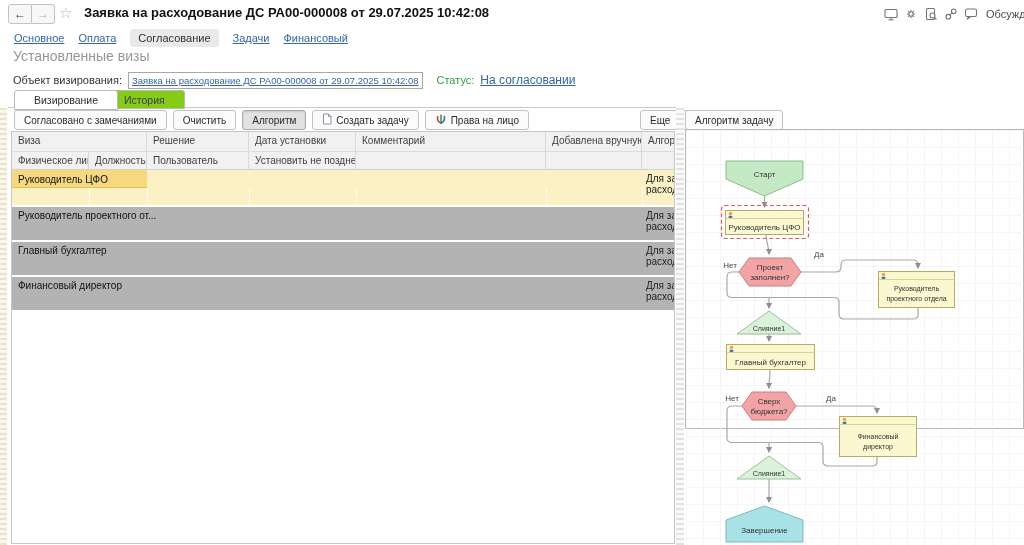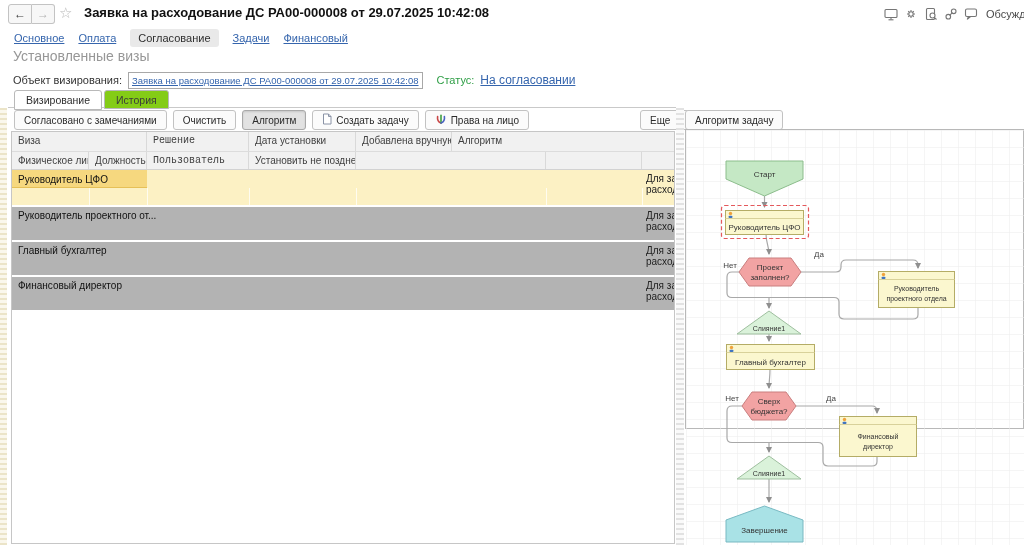--- a/index.html
+++ b/index.html
@@ -34,21 +34,21 @@
   #obj-label{color:#333;}
   #obj-field{margin-left:6px;border:1px solid #a8a8a8;background:#fff;padding:1px 3px;height:13px;display:flex;align-items:center;}
   #obj-field a{font-size:9.5px;}
   a.lnk{color:#3565ad;text-decoration:underline;white-space:nowrap;cursor:pointer;}
   #status-label{color:#2e9e45;margin-left:14px;}
   #status-val{margin-left:6px;font-size:12px;}
 
   
   #tabline{position:absolute;left:8px;top:107px;width:668px;border-bottom:1px solid #c9c9c9;}
   .ptab{position:absolute;top:90px;height:17px;font-size:10.5px;color:#2f2f2f;
-    display:flex;align-items:center;padding:0 11px;border:1px solid #b9b9b9;border-radius:3px 3px 0 0;cursor:pointer;}
+    display:flex;align-items:center;padding:0 19px;border:1px solid #b9b9b9;border-radius:3px 3px 0 0;cursor:pointer;}
   #ptab-vis{left:14px;background:#fff;z-index:2;height:18px;}
   #ptab-hist{left:104px;background:#84cc16;color:#3b3b3b;}
 
   
   #toolbar{position:absolute;left:14px;top:110px;display:flex;gap:6px;align-items:center;}
   .tbtn{height:18px;display:flex;align-items:center;gap:4px;padding:0 9px;font-size:10px;color:#2b2b2b;
     background:#fbfbfb;border:1px solid #c2c2c2;border-radius:3px;cursor:pointer;white-space:nowrap;}
   .tbtn.pressed{background:#e2e2e2;border-color:#a9a9a9;box-shadow:inset 0 1px 2px rgba(0,0,0,.12);}
   #more-btn{position:absolute;left:640px;top:110px;}
   .caret{font-size:8px;color:#555;margin-left:2px;}
@@ -60,21 +60,21 @@
   #vstrip{position:absolute;left:676px;top:108px;width:8px;height:437px;
     background:repeating-linear-gradient(to bottom,#e2e2e2 0 2px,#fafafa 2px 5px);}
 
   
   #vtable{position:absolute;left:11px;top:131px;width:664px;height:413px;
     border:1px solid #c6c6c6;background:#fff;box-sizing:border-box;font-size:10px;overflow:hidden;}
   .hrow{display:flex;background:#f1f1f1;color:#3f3f3f;}
   .hrow.r1{height:19px;border-bottom:1px solid #dcdcdc;}
   .hrow.r2{height:17px;border-bottom:1px solid #d2d2d2;}
   .hcell{box-sizing:border-box;border-right:1px solid #d9d9d9;padding:3px 0 0 6px;overflow:hidden;white-space:nowrap;}
-  .w-visa{width:135px;} .w-dec{width:102px;font-family:Liberation Mono, monospace;} .w-date{width:107px;} .w-com{width:190px;}
+  .w-visa{width:135px;} .w-dec{width:102px;} .w-date{width:107px;} .w-com{width:190px;}
   .w-man{width:96px;} .w-alg{flex:1;border-right:none;}
   .w-pers{width:77px;} .w-pos{width:58px;}
   .vrow{position:relative;box-sizing:border-box;}
   .vrow .visa-name{position:absolute;left:6px;top:3px;white-space:nowrap;color:#111;}
   .vrow .alg{position:absolute;left:634px;top:3px;width:28px;overflow:hidden;line-height:11px;color:#222;}
   .vrow .alg div{white-space:nowrap;}
   #row0{height:35px;background:#fcf1c4;margin-top:0;}
   #row0 .selcell{position:absolute;left:0;top:0;width:135px;height:18px;background:#f6d87f;border-bottom:1px solid #e6c057;box-sizing:border-box;}
   #row0 .visa-name{top:4px;z-index:2;}
   .ysep{position:absolute;top:18px;height:17px;width:1px;background:rgba(255,255,255,.75);}
@@ -200,20 +200,21 @@
 </div>
 
 <div id="lstrip"></div>
 <div id="vstrip"></div>
 
 <div id="vtable">
   <div class="hrow r1">
     <div class="hcell w-visa">Виза</div>
     <div class="hcell w-dec">Решение</div>
     <div class="hcell w-date">Дата установки</div>
+    <div class="hcell w-com">Комментарий</div>
     <div class="hcell w-man">Добавлена вручную</div>
     <div class="hcell w-alg">Алгоритм</div>
   </div>
   <div class="hrow r2">
     <div class="hcell w-pers">Физическое лицо</div>
     <div class="hcell w-pos">Должность</div>
     <div class="hcell w-dec">Пользователь</div>
     <div class="hcell w-date">Установить не позднее</div>
     <div class="hcell w-com"></div>
     <div class="hcell w-man"></div>

